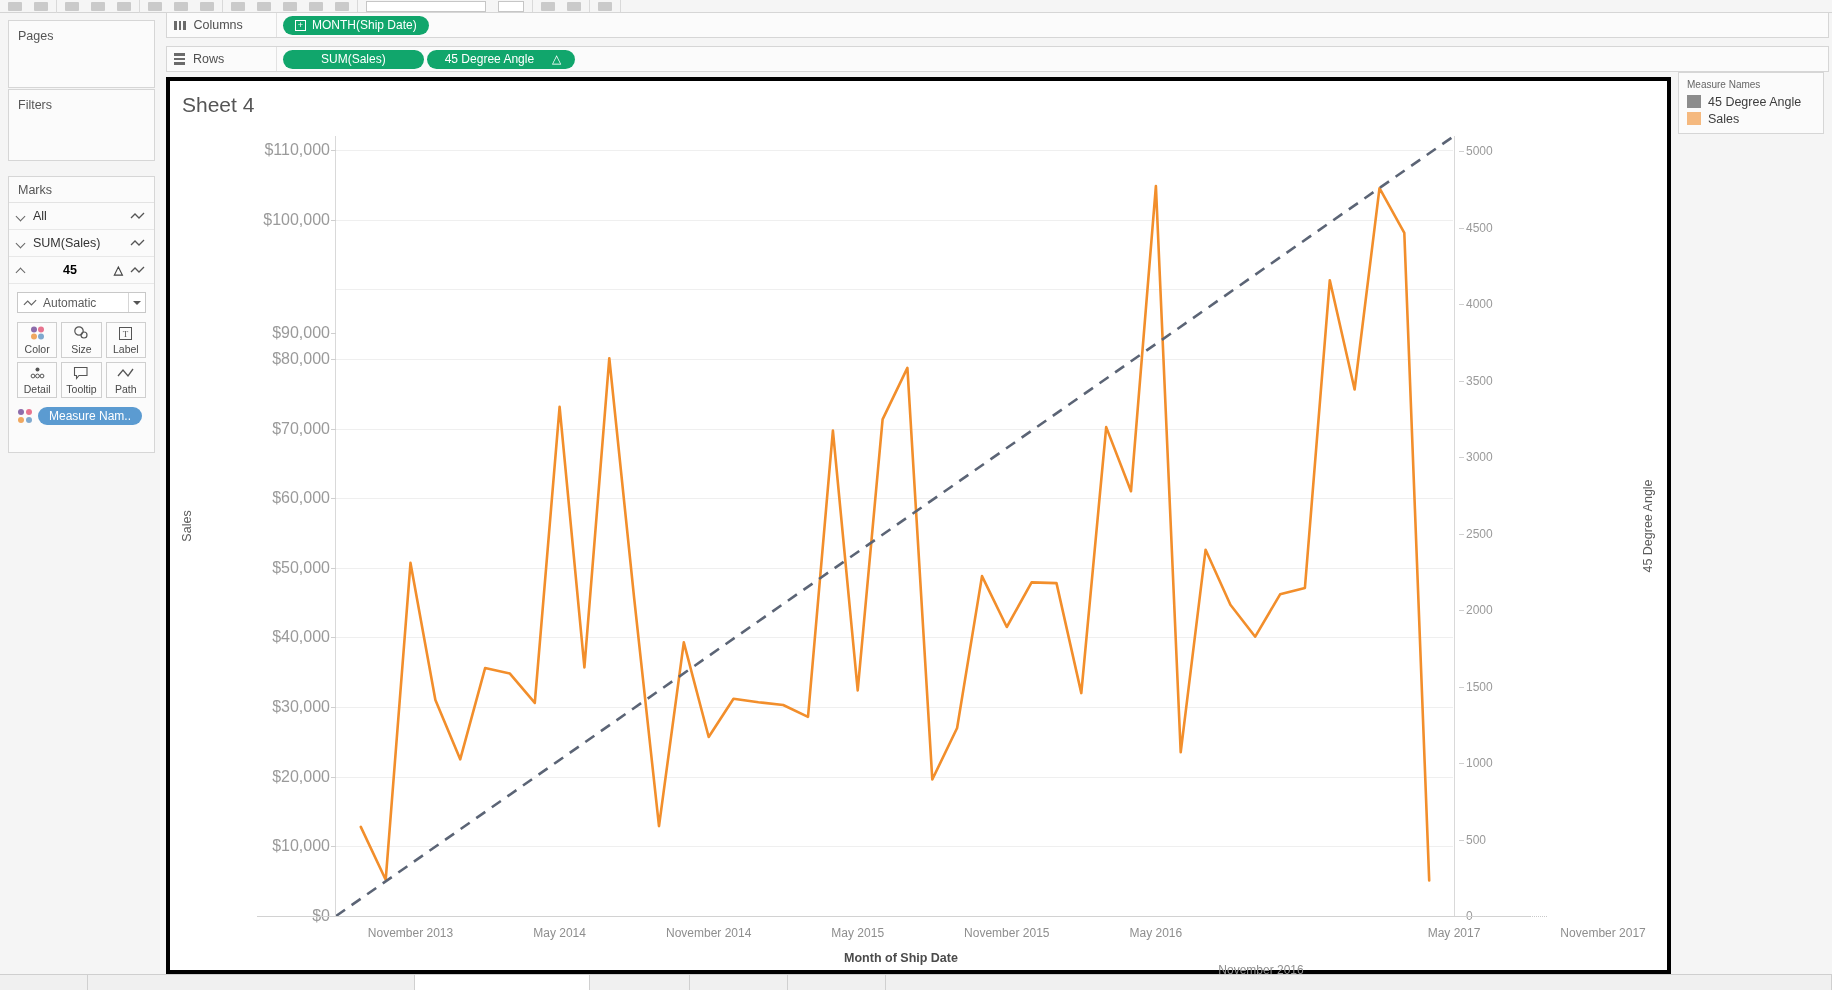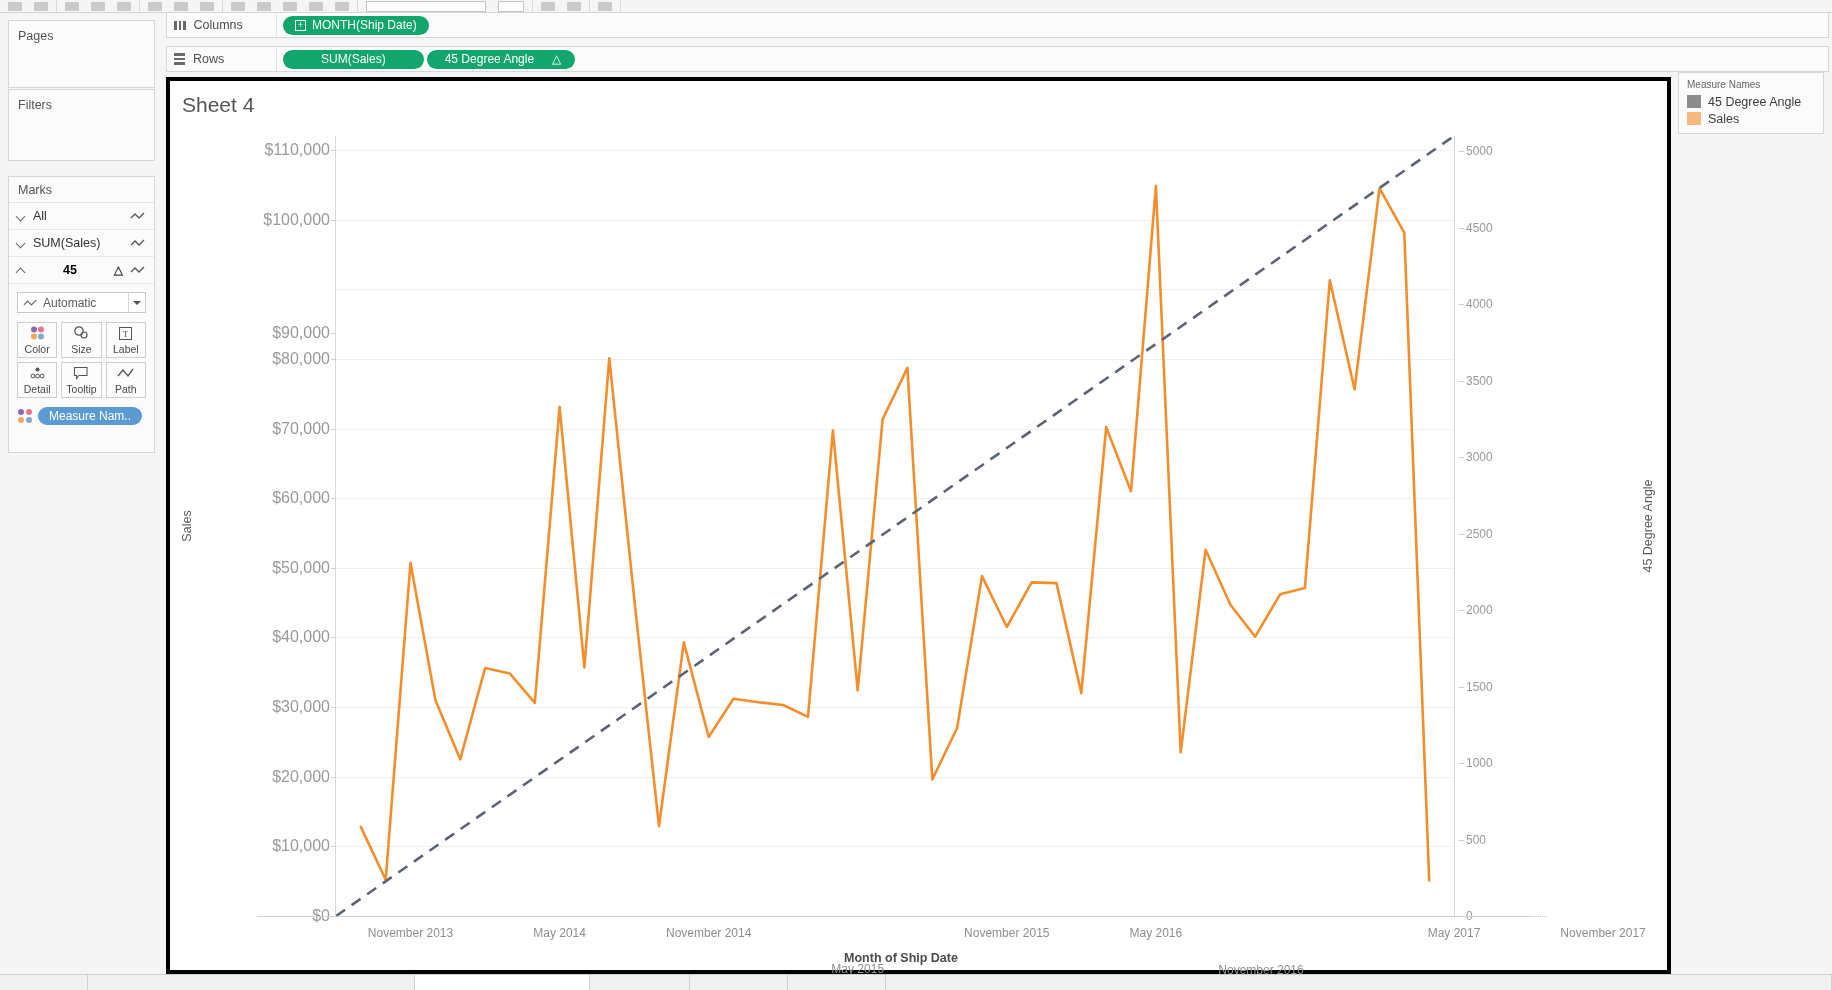--- a/index.html
+++ b/index.html
@@ -537,21 +537,21 @@
           <div class="y2tick" style="top: 397.647px;">2500</div>
           <div class="y2tick" style="top: 321.176px;">3000</div>
           <div class="y2tick" style="top: 244.706px;">3500</div>
           <div class="y2tick" style="top: 168.235px;">4000</div>
           <div class="y2tick" style="top: 91.7647px; text-align: center;">4500</div>
           <div class="y2tick" style="top: 15.2941px;">5000</div>
           <div class="axis-bottom"></div>
           <div class="xtick" style="left: 74.5333px;">November 2013</div>
           <div class="xtick" style="left: 223.6px;">May 2014</div>
           <div class="xtick" style="left: 372.667px;">November 2014</div>
-          <div class="xtick" style="left: 521.733px; margin-top: 36px;">May 2015</div>
+          <div class="xtick" style="left: 521.733px;">May 2015</div>
           <div class="xtick" style="left: 670.8px;">November 2015</div>
           <div class="xtick" style="left: 819.867px;">May 2016</div>
           <div class="xtick" style="left: 925px; margin-top: 37px;">November 2016</div>
           <div class="xtick" style="left: 1118px;">May 2017</div>
           <div class="xtick" style="left: 1267.07px;">November 2017</div>
           <svg width="1118" height="780" viewBox="0 0 1118 780" style="position: absolute; left: 0px; top: 0px;">
             <path stroke-width="2.6" stroke-linejoin="round" stroke-linecap="round" d="M 24.8 690.9 L 49.7 743.8 L 74.5 426.9 L 99.4 564.1 L 124.2 623.3 L 149.1 532.1 L 173.9 537.6 L 198.8 566.9 L 223.6 270.9 L 248.4 531.4 L 273.3 222.2 L 298.1 461.7 L 323.0 690.2 L 347.8 506.3 L 372.7 601.0 L 397.5 562.7 L 422.4 566.2 L 447.2 569.0 L 472.0 580.8 L 496.9 294.6 L 521.7 554.4 L 546.6 283.4 L 571.4 231.9 L 596.3 643.5 L 621.1 592.0 L 646.0 440.1 L 670.8 491.0 L 695.6 446.4 L 720.5 447.1 L 745.3 557.1 L 770.2 291.1 L 795.0 355.2 L 819.9 50.1 L 844.7 616.3 L 869.6 413.7 L 894.4 468.7 L 919.2 500.7 L 944.1 458.3 L 968.9 452.0 L 993.8 144.2 L 1018.6 253.5 L 1043.5 52.2 L 1068.3 96.8 L 1093.2 744.5" fill="none" stroke="#f28e2b"></path>
             <path stroke-dasharray="11 8" stroke-width="2.6" d="M 0 780.0 L 1118 0.0" fill="none" stroke="#5b6475"></path>
           </svg>
         </div>

